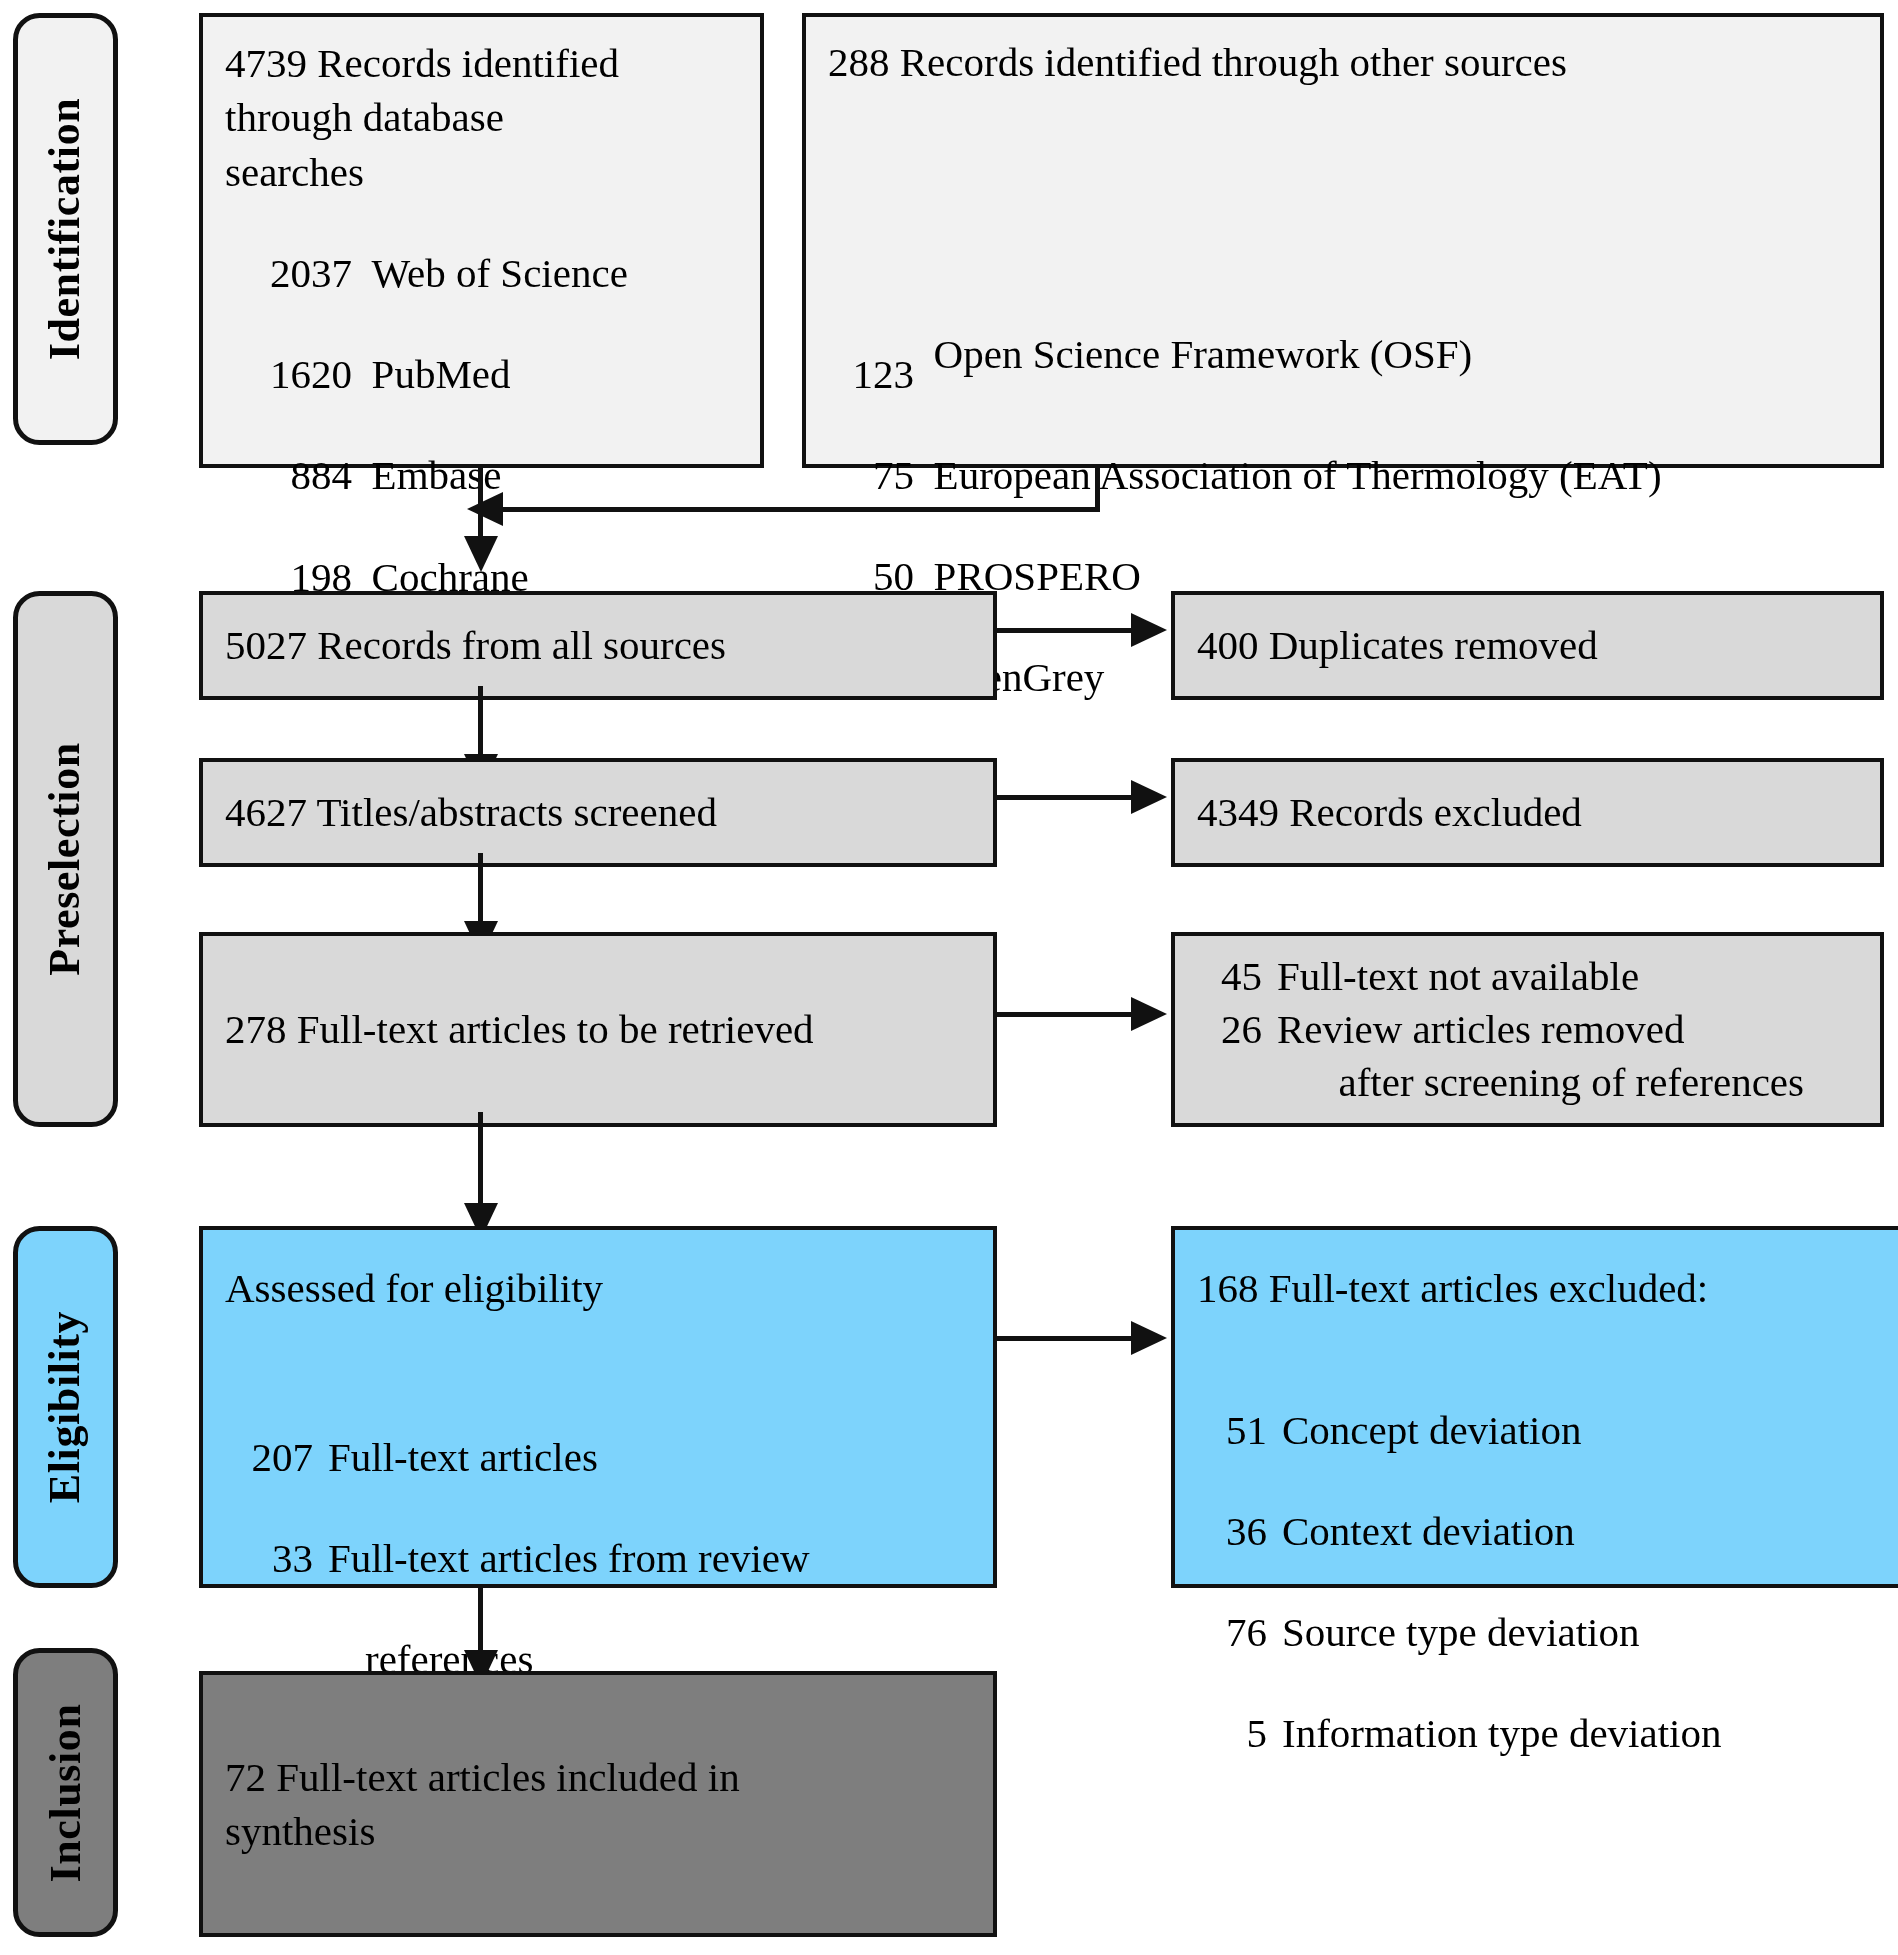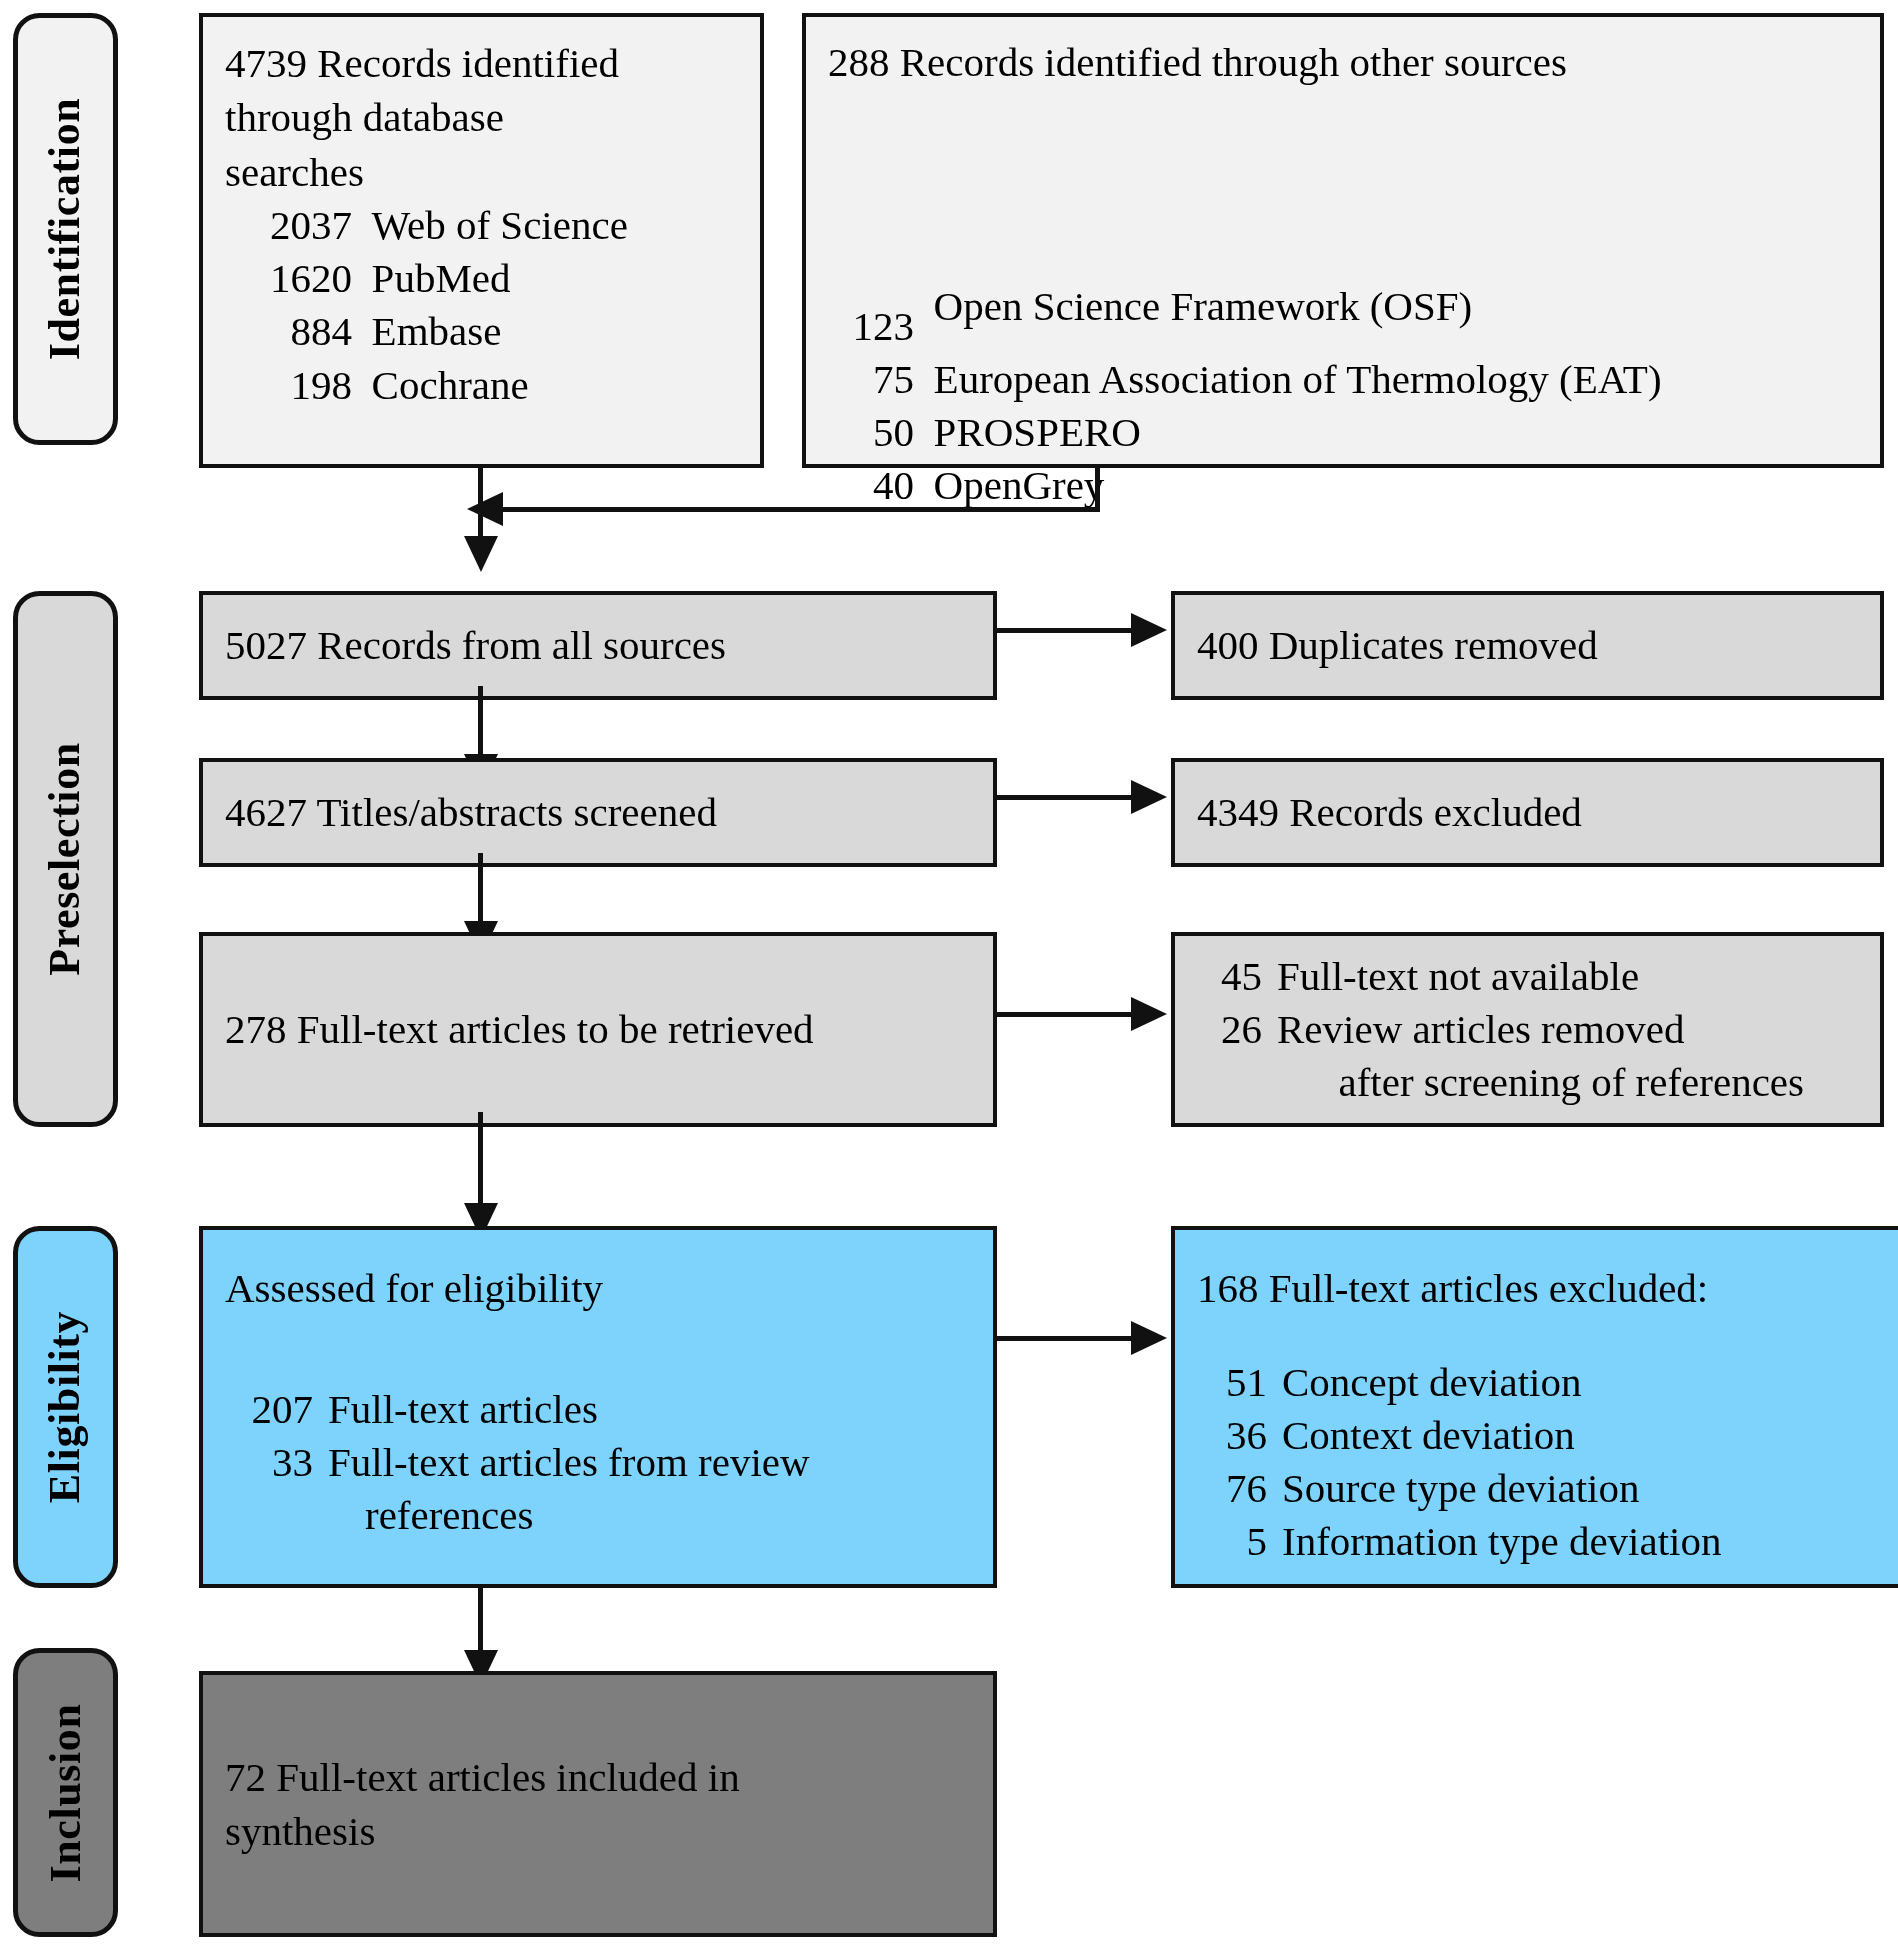--- a/index.html
+++ b/index.html
@@ -42,21 +42,21 @@
   
   .flow-box {
     position: absolute;
     border: 4.6px solid #111111;
     box-sizing: border-box;
     padding: 19.6px 22px;
     display: flex;
     flex-direction: column;
     justify-content: center;
   }
-  .flow-box.align-top { justify-content: flex-start; }
+  .flow-box.align-top { justify-content: flex-start; gap: 48px; }
 
   .box-line {
     font-size: 41px;
     line-height: 1.30;
     white-space: pre;
   }
 
   
   .srow {
     display: flex;

